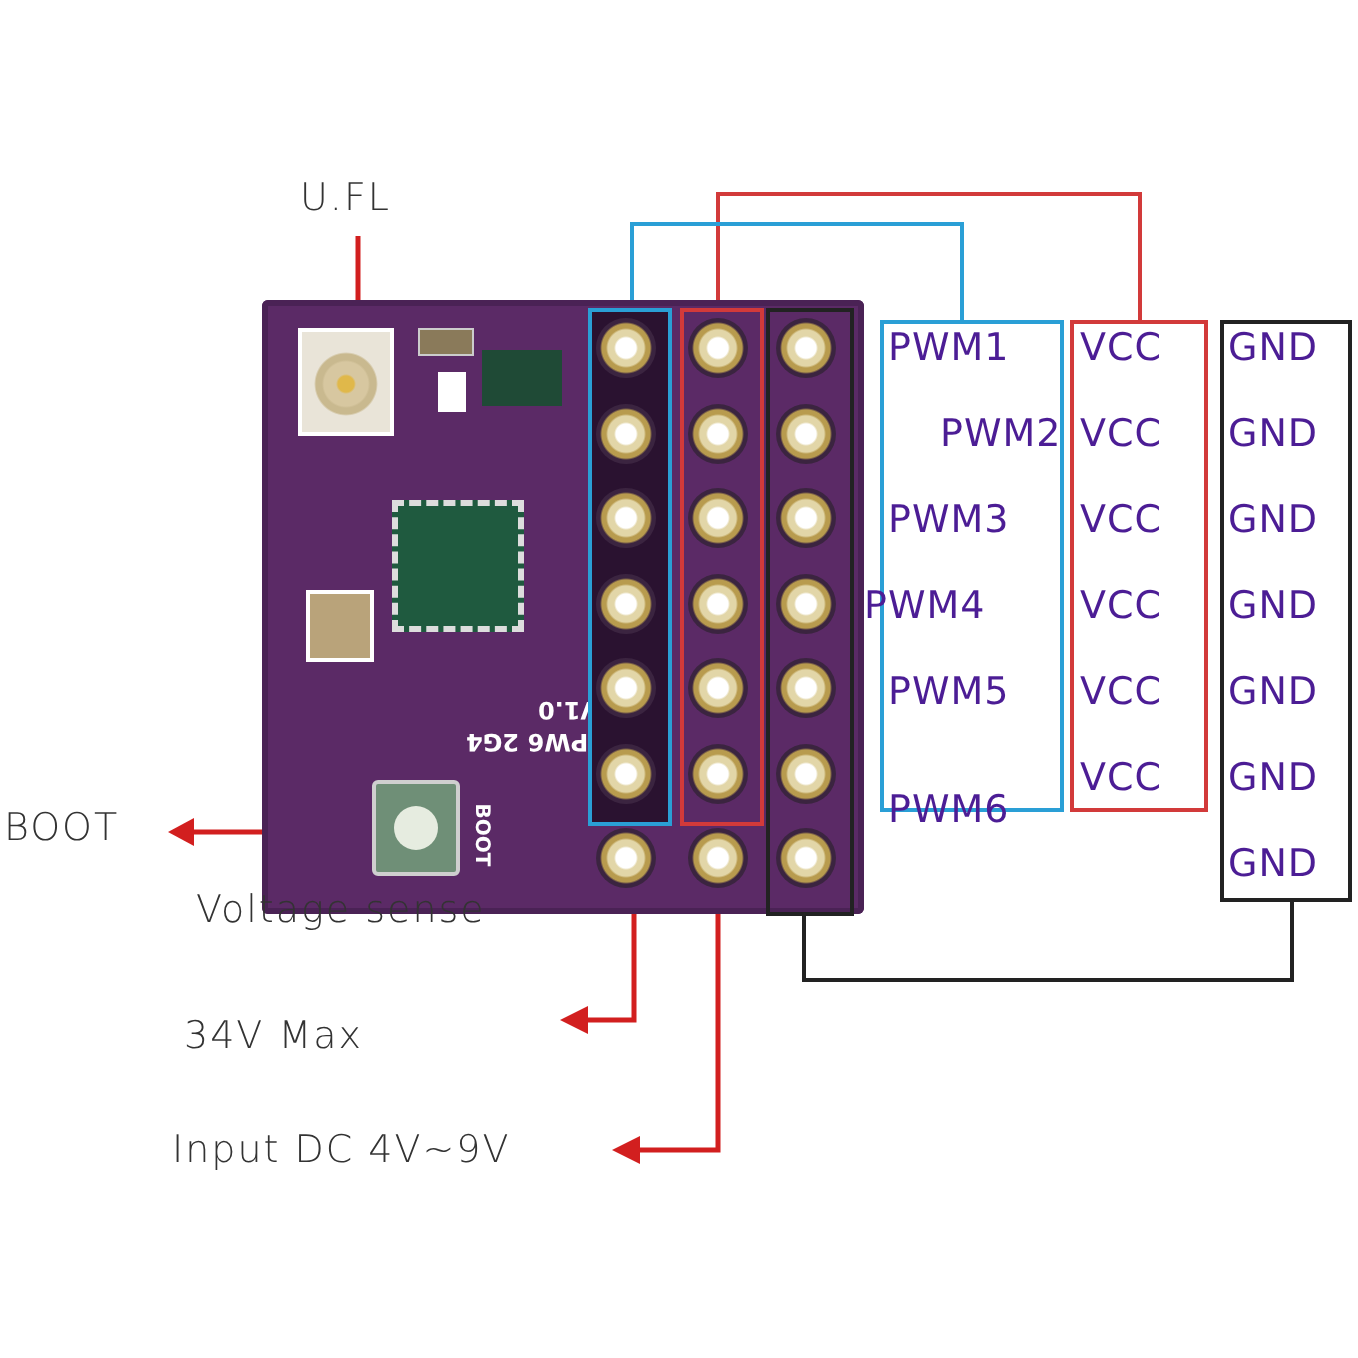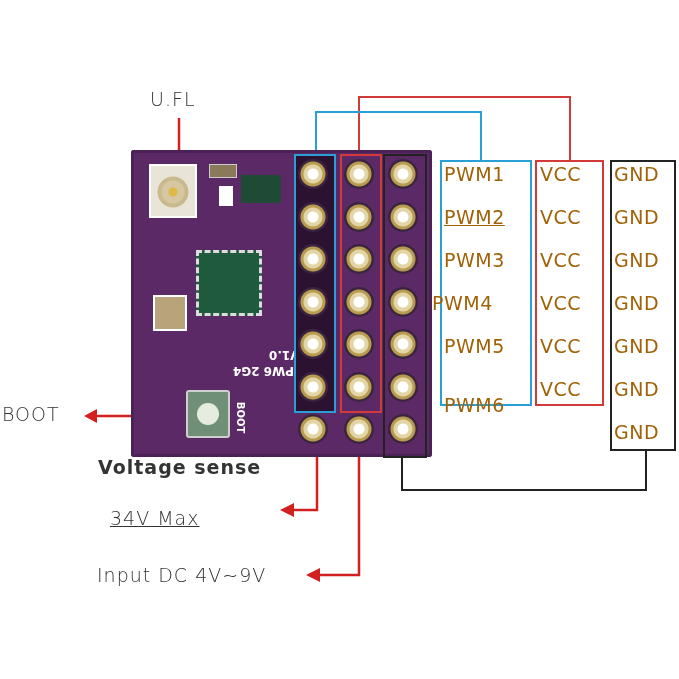--- a/index.html
+++ b/index.html
@@ -3,21 +3,21 @@
 <meta charset="utf-8">
 <style>
   html,body{margin:0;padding:0;background:#ffffff;}
   body{width:679px;height:679px;position:relative;overflow:hidden;font-family:"DejaVu Sans","Liberation Sans",sans-serif;}
   .abs{position:absolute;}
   .lbl{position:absolute;color:#333;font-size:19px;letter-spacing:1px;font-weight:300;}
   .pcb{position:absolute;left:131px;top:150px;width:301px;height:307px;background:#5b2a66;border-radius:3px;box-shadow:inset 0 0 0 3px #4a2255;}
   .pcb .dark{position:absolute;background:#2a1230;}
   .pad{position:absolute;width:30px;height:30px;border-radius:50%;background:radial-gradient(circle,#ffffff 0 5px,#e2d6a8 6px 9px,#b89b4e 10px 12px,#3b2440 13px 15px);}
   .comp{position:absolute;}
-  .pin-label{position:absolute;font-size:19px;color:#a16207;letter-spacing:0.5px;}
+  .pin-label{position:absolute;font-size:19px;color:#4c1d95;letter-spacing:0.5px;}
   svg{position:absolute;left:0;top:0;}
 </style>
 </head>
 <body>
 
 <svg width="679" height="679">
 
   <polyline points="359,150 359,97 570,97 570,160" fill="none" stroke="#d23a3a" stroke-width="2"></polyline>
 
   <polyline points="316,150 316,112 481,112 481,160" fill="none" stroke="#2a9fd6" stroke-width="2"></polyline>
@@ -84,31 +84,31 @@
       <div class="pad" style="left: 257px; top: 94px;"></div>
       <div class="pad" style="left: 257px; top: 136.5px;"></div>
       <div class="pad" style="left: 257px; top: 179px;"></div>
       <div class="pad" style="left: 257px; top: 221.5px;"></div>
       <div class="pad" style="left: 257px; top: 264px;"></div>
     </div>
 </div>
 
 <div class="lbl" style="left:150px;top:88px;">U.FL</div>
 <div class="lbl" style="left:2px;top:403px;">BOOT</div>
-<div class="lbl" style="left:98px;top:456px;font-weight:bold;">Voltage sense</div>
-<div class="lbl" style="left:110px;top:507px;text-decoration:underline;">34V Max</div>
-<div class="lbl" style="left:97px;top:564px;">Input DC 4V~9V</div>
+<div class="lbl" style="left:98px;top:444px;">Voltage sense</div>
+<div class="lbl" style="left:92px;top:507px;">34V Max</div>
+<div class="lbl" style="left:86px;top:564px;">Input DC 4V~9V</div>
 
 <div class="abs" style="left:440px;top:160px;width:88px;height:242px;border:2px solid #2a9fd6;"></div>
 <div class="abs" style="left:535px;top:160px;width:65px;height:242px;border:2px solid #d23a3a;"></div>
 <div class="abs" style="left:610px;top:160px;width:62px;height:287px;border:2px solid #222;"></div>
 
 <div id="pin-labels">
     <div class="pin-label" style="left: 444px; top: 163px;">PWM1</div>
-    <div class="pin-label" style="left: 444px; top: 206px; text-decoration: underline;">PWM2</div>
+    <div class="pin-label" style="left: 470px; top: 206px;">PWM2</div>
     <div class="pin-label" style="left: 444px; top: 249px;">PWM3</div>
     <div class="pin-label" style="left: 432px; top: 292px;">PWM4</div>
     <div class="pin-label" style="left: 444px; top: 335px;">PWM5</div>
     <div class="pin-label" style="left: 444px; top: 394px;">PWM6</div>
     <div class="pin-label" style="left: 540px; top: 163px;">VCC</div>
     <div class="pin-label" style="left: 540px; top: 206px;">VCC</div>
     <div class="pin-label" style="left: 540px; top: 249px;">VCC</div>
     <div class="pin-label" style="left: 540px; top: 292px;">VCC</div>
     <div class="pin-label" style="left: 540px; top: 335px;">VCC</div>
     <div class="pin-label" style="left: 540px; top: 378px;">VCC</div>

